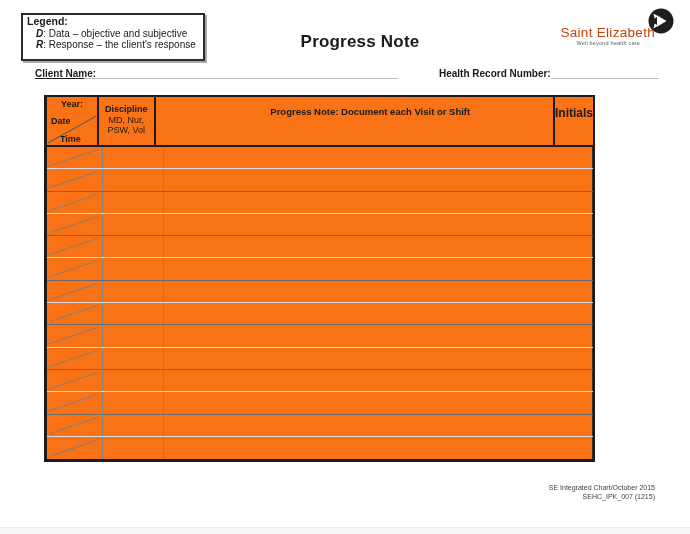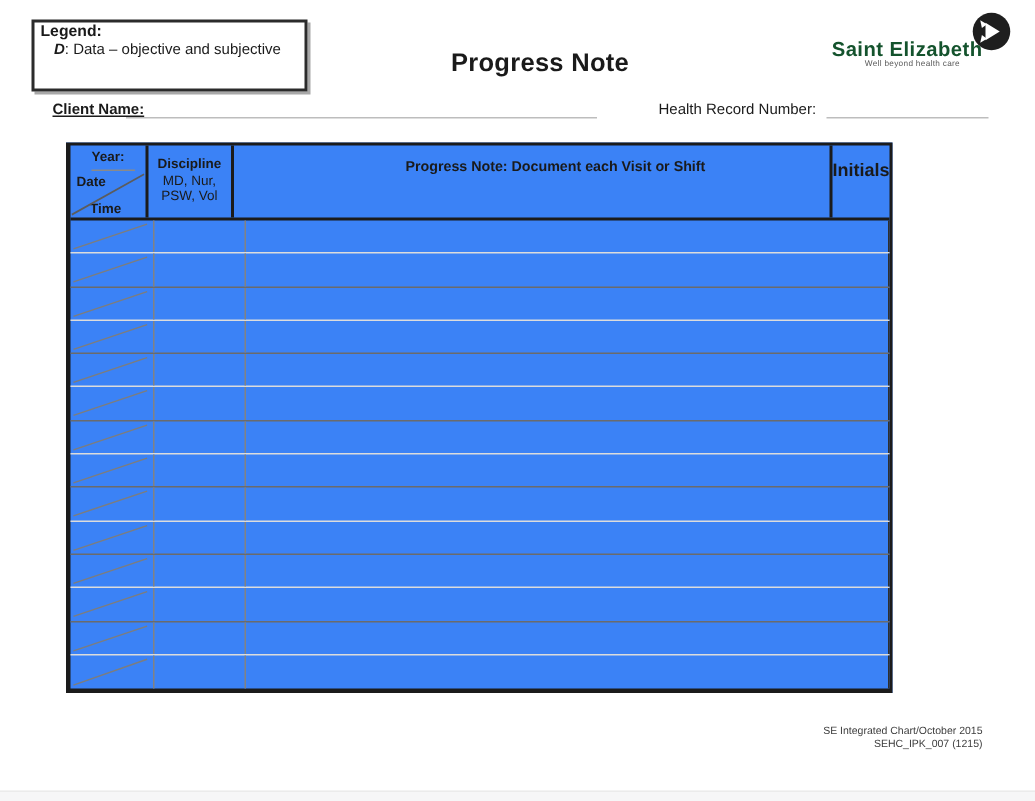--- a/index.html
+++ b/index.html
@@ -29,38 +29,38 @@
   .doc-title {
     position: absolute; left: 285px; top: 32px; width: 150px;
     text-align: center; font-weight: bold; font-size: 17px;
     letter-spacing: 0.2px;
   }
 
   
   .logo-icon { position: absolute; top: 7px; right: 15px; width: 28px; height: 28px; }
   .logo-text {
     position: absolute; top: 25px; right: 35px;
-    font-size: 13.5px; color: #14532d; letter-spacing: 0.3px; font-weight: bold;
+    font-size: 13.5px; color: #c2410c; letter-spacing: 0.3px;
   }
   .logo-tagline {
     position: absolute; top: 40px; right: 50px;
     font-size: 5.5px; color: #5a5a5a; letter-spacing: 0.2px;
   }
 
   
   .cn-label  { position: absolute; left: 35px;  top: 68px; font-weight: bold; font-size: 10px; text-decoration: underline; }
   .cn-line   { position: absolute; left: 84px;  top: 64px; width: 314px; height: 15px; border-bottom: 1px solid #bdbdbd; }
-  .hrn-label { position: absolute; left: 407px; top: 68px; font-weight: normal; font-size: 10px; padding-left: 32px; }
+  .hrn-label { position: absolute; left: 407px; top: 68px; font-weight: bold; font-size: 10px; padding-left: 32px; }
   .hrn-line  { position: absolute; left: 551px; top: 64px; width: 108px; height: 15px; border-bottom: 1px solid #bdbdbd; }
 
   
   .ptable {
     position: absolute; left: 44px; top: 95px; width: 551px;
     border: 2px solid #1b1b1b; border-left-width: 3px; border-bottom-width: 3px;
-    background: #3b82f6;
+    background: #f97316;
   }
   .thead { display: flex; height: 50px; border-bottom: 2px solid #1b1b1b; }
   .th { border-right: 2px solid #1b1b1b; position: relative; }
   .th:last-child { border-right: none; }
   .th-c1 { width: 56px; }
   .th-c2 { width: 61px; text-align: center; padding-top: 7px; font-size: 9px; line-height: 10.5px; }
   .th-c2 .b { font-weight: bold; }
   .th-c3 { width: 429px; text-align: center; padding-top: 9px; font-weight: bold; font-size: 9.5px; padding-left: 32px; }
   .th-c4 { flex: 1; text-align: center; padding-top: 9px; font-weight: bold; font-size: 12px; }
 
@@ -91,20 +91,21 @@
     position: absolute; left: 0; right: 0; bottom: 0; height: 7px;
     background: #f6f6f7; border-top: 1px solid #ebebeb;
   }
 </style>
 </head>
 <body>
 
 <div class="legend-box">
   <div class="legend-title">Legend:</div>
   <div class="legend-item"><span class="legend-key">D</span><span>: Data – objective and subjective</span></div>
+  <div class="legend-item"><span class="legend-key">R</span><span>: Response – the client's response</span></div>
 </div>
 
 <div class="doc-title">Progress Note</div>
 
 <svg class="logo-icon" viewBox="0 0 28 28">
   <circle cx="14" cy="14" r="12.5" fill="#1e1e1e"></circle>
   <path d="M10 8.2 L19.5 14 L10 19.8 Z" fill="#ffffff"></path>
   <path d="M6.5 6.5 L11 9.2 L7.6 11.6 Z" fill="#ffffff"></path>
   <path d="M6.5 21.5 L11 18.8 L7.6 16.4 Z" fill="#ffffff"></path>
 </svg>

